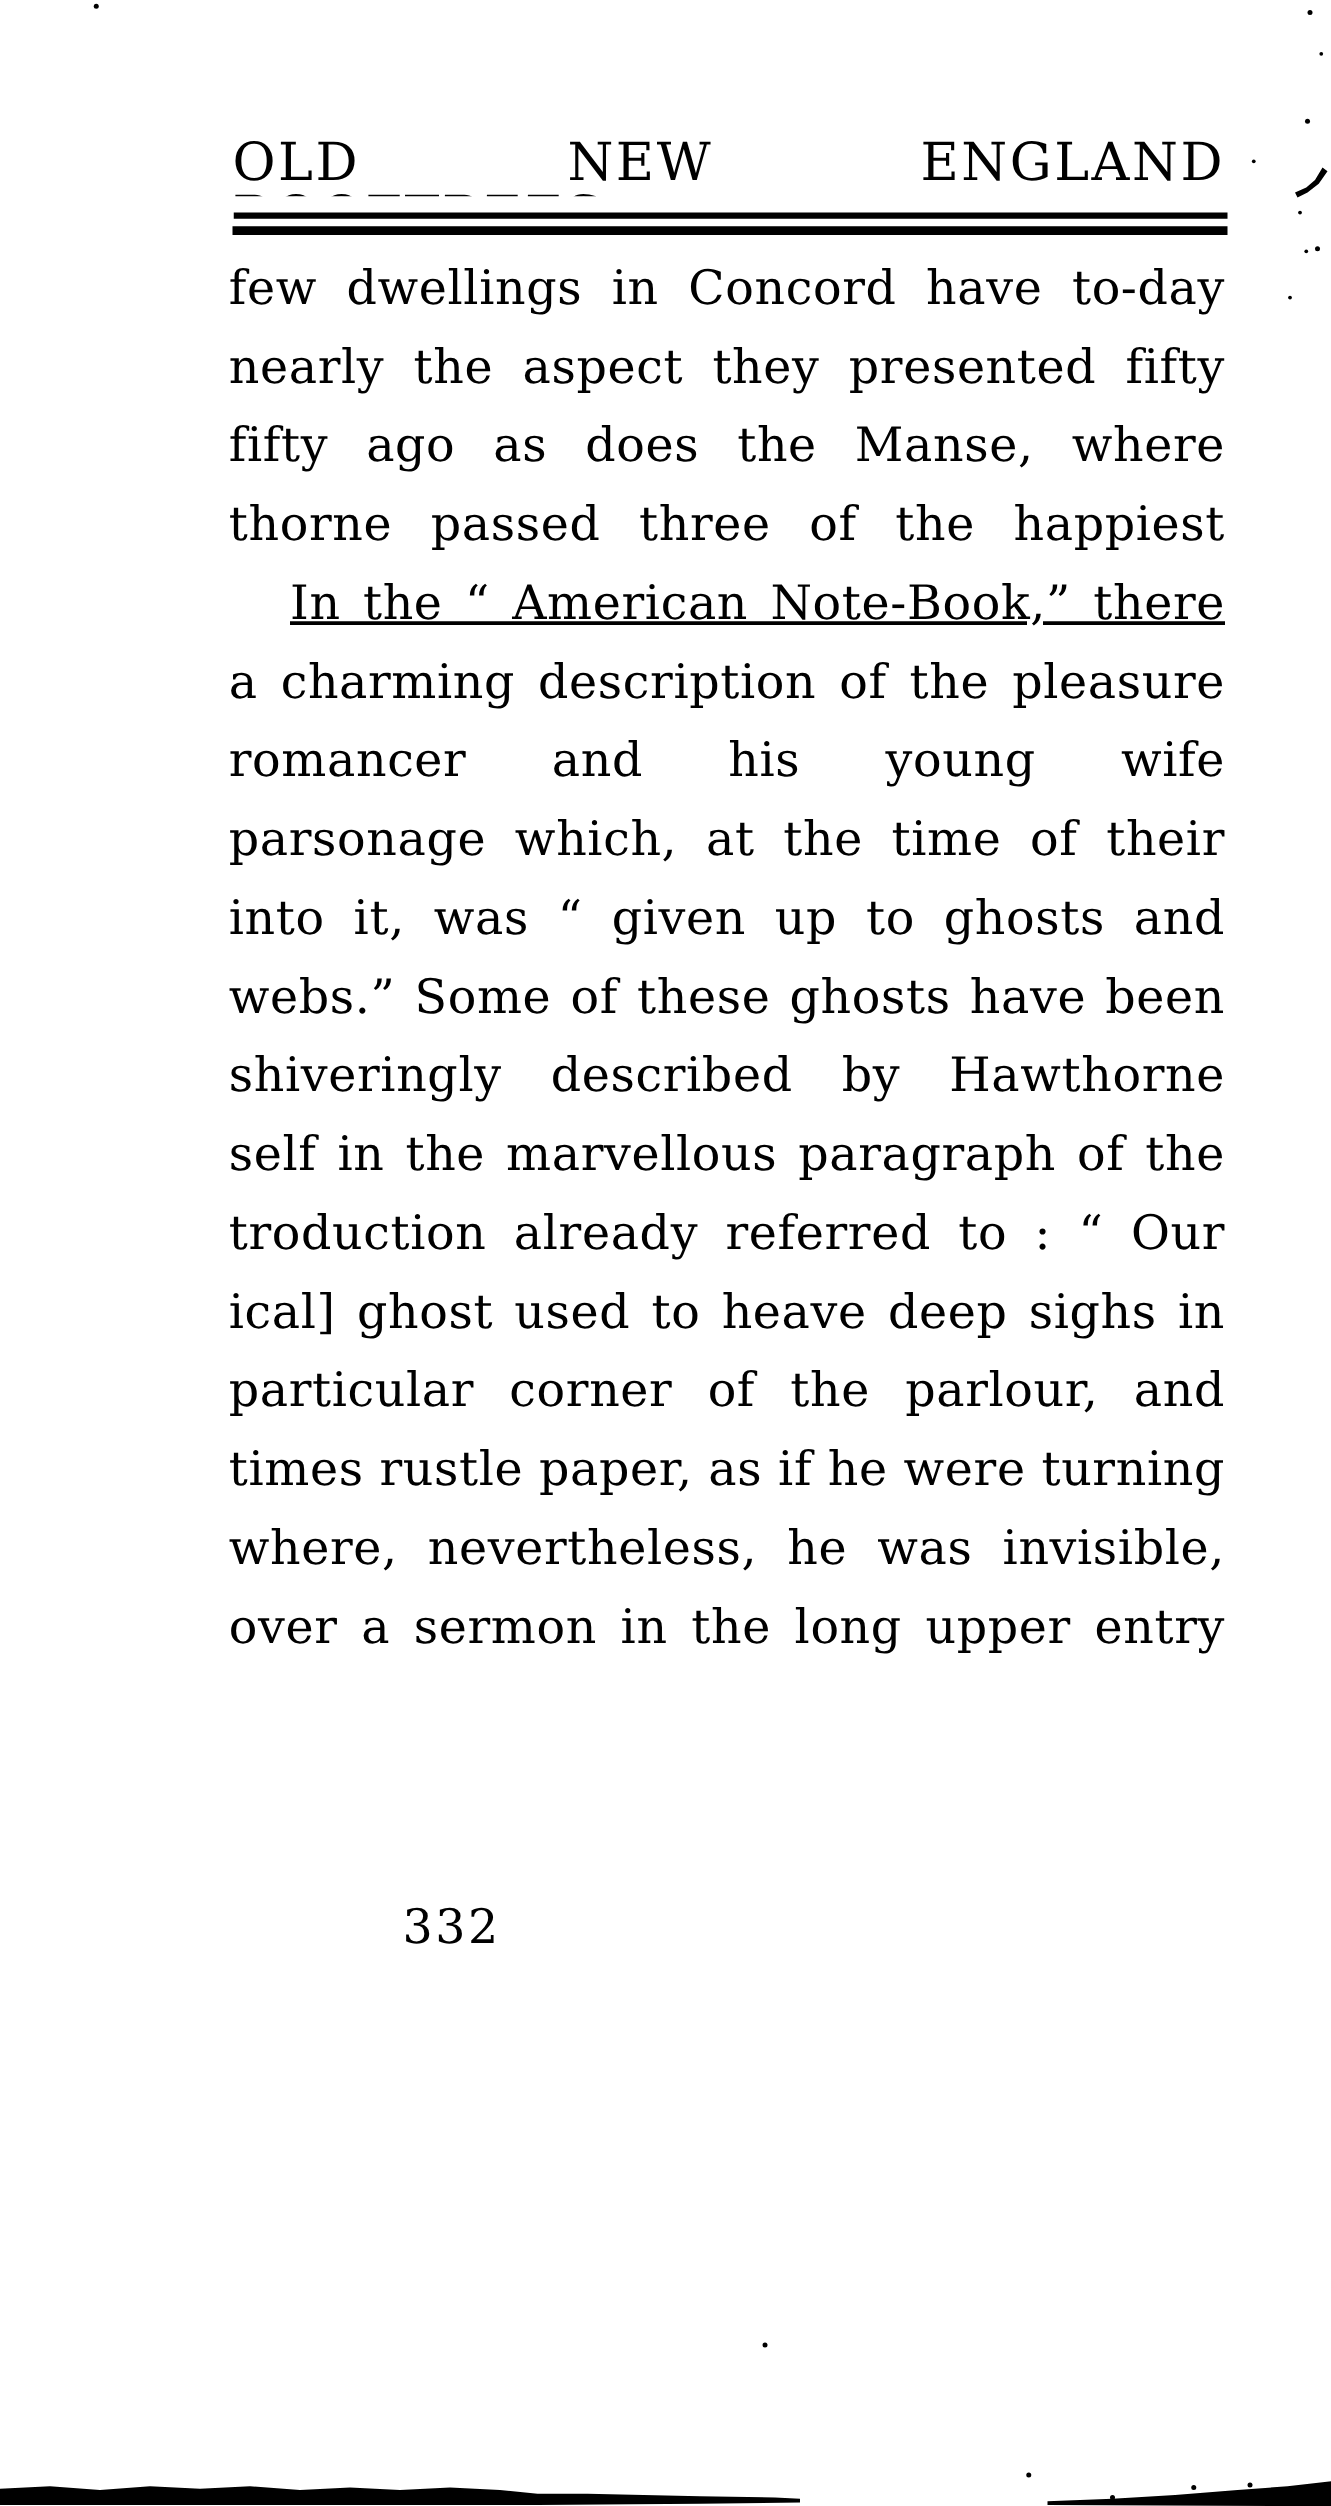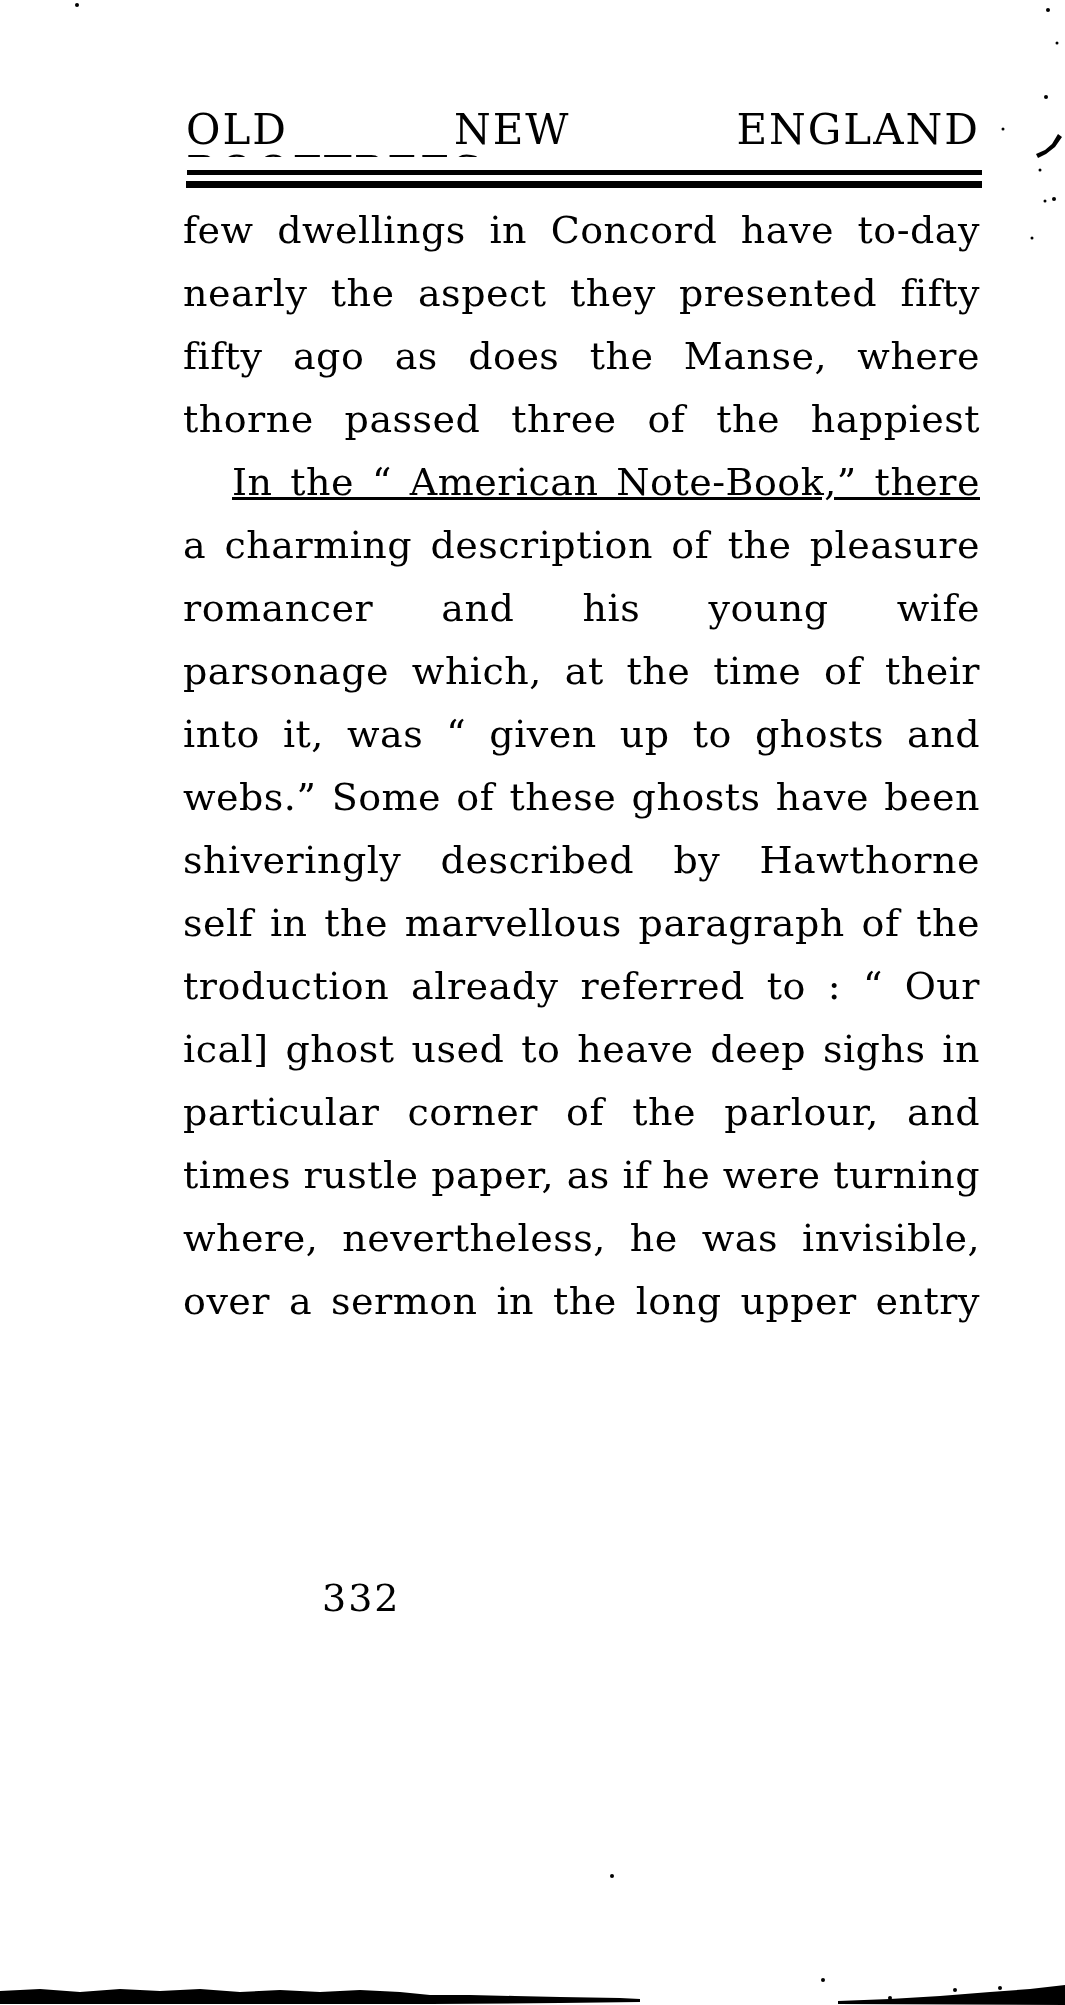--- a/index.html
+++ b/index.html
@@ -27,21 +27,21 @@
   .line{
     height:63px;line-height:63px;
     font-size:38px;letter-spacing:0.5px;
     text-align:justify;overflow:hidden;
     white-space:normal;
   }
   .line.j::after{content:"";display:inline-block;width:100%;height:0;}
   .line.indent{text-indent:49px;text-decoration:underline;}
   
   .page-number{
-    position:absolute;left:322px;top:1575px;
+    position:absolute;left:322px;top:1518px;
     font-size:38px;line-height:46px;letter-spacing:2px;
   }
   
   .artifacts{position:absolute;left:0;top:0;width:1065px;height:2005px;pointer-events:none;}
 </style>
 </head>
 <body>
 
 <div class="page">
 

